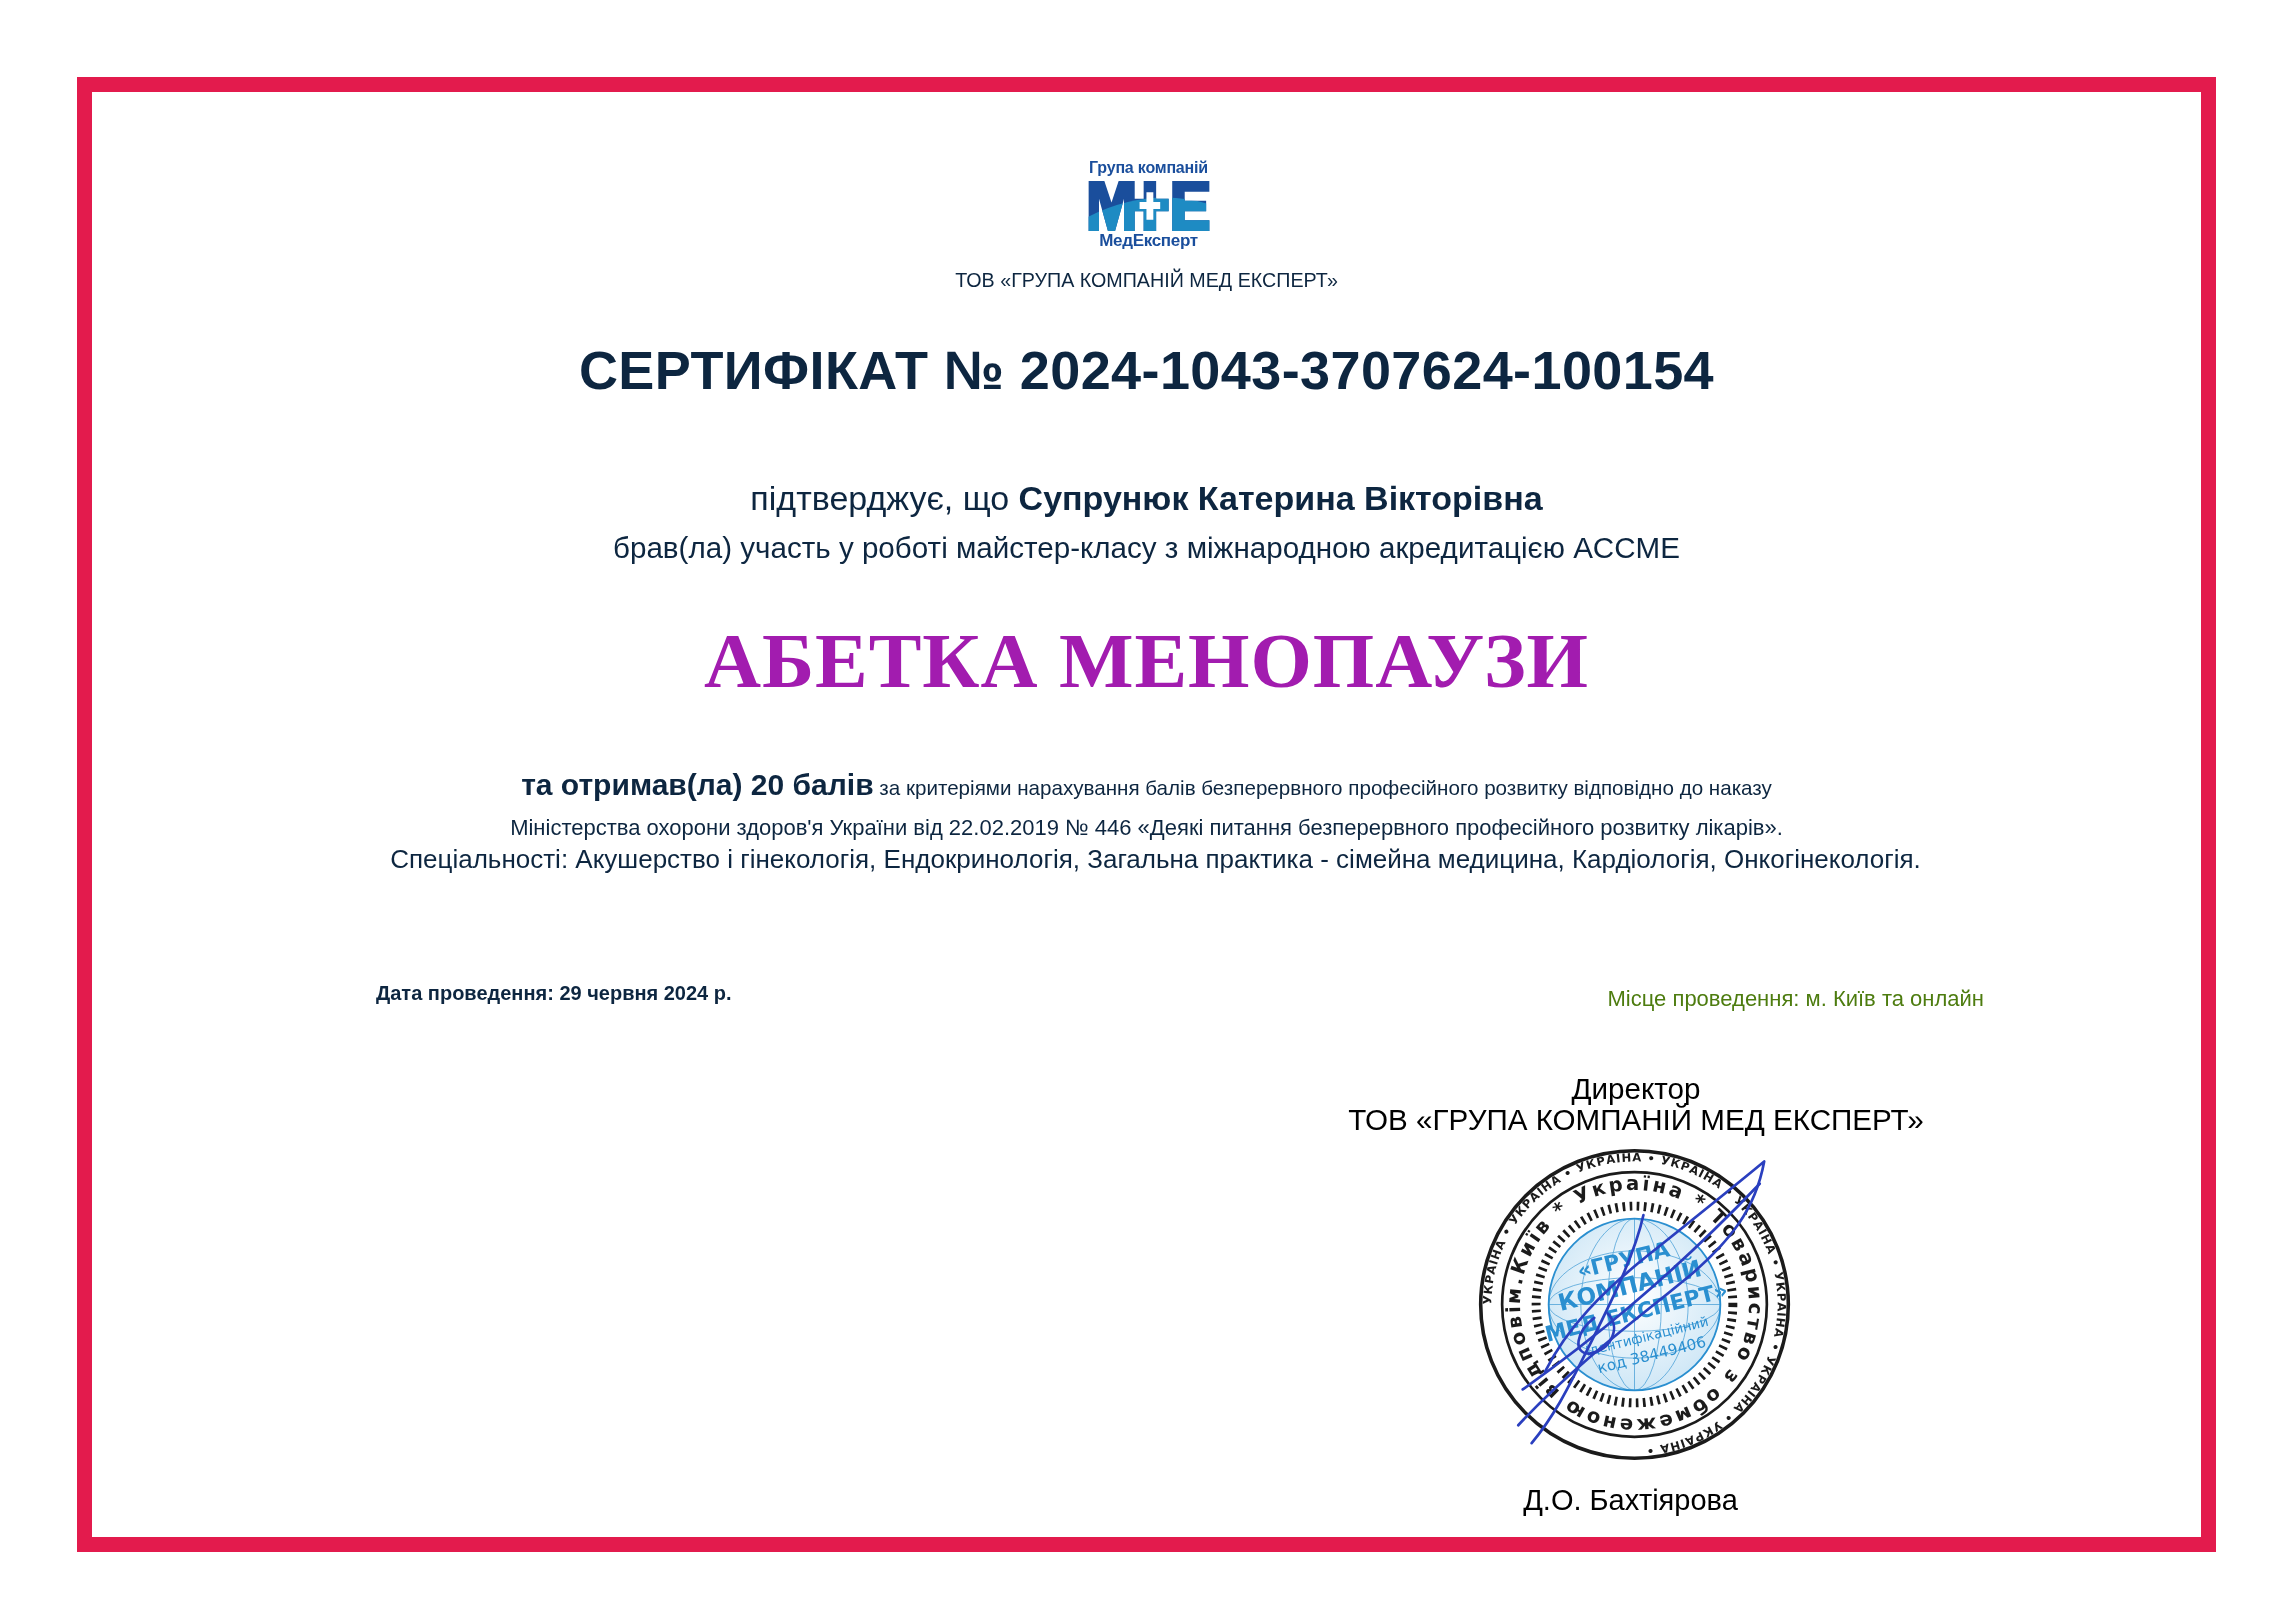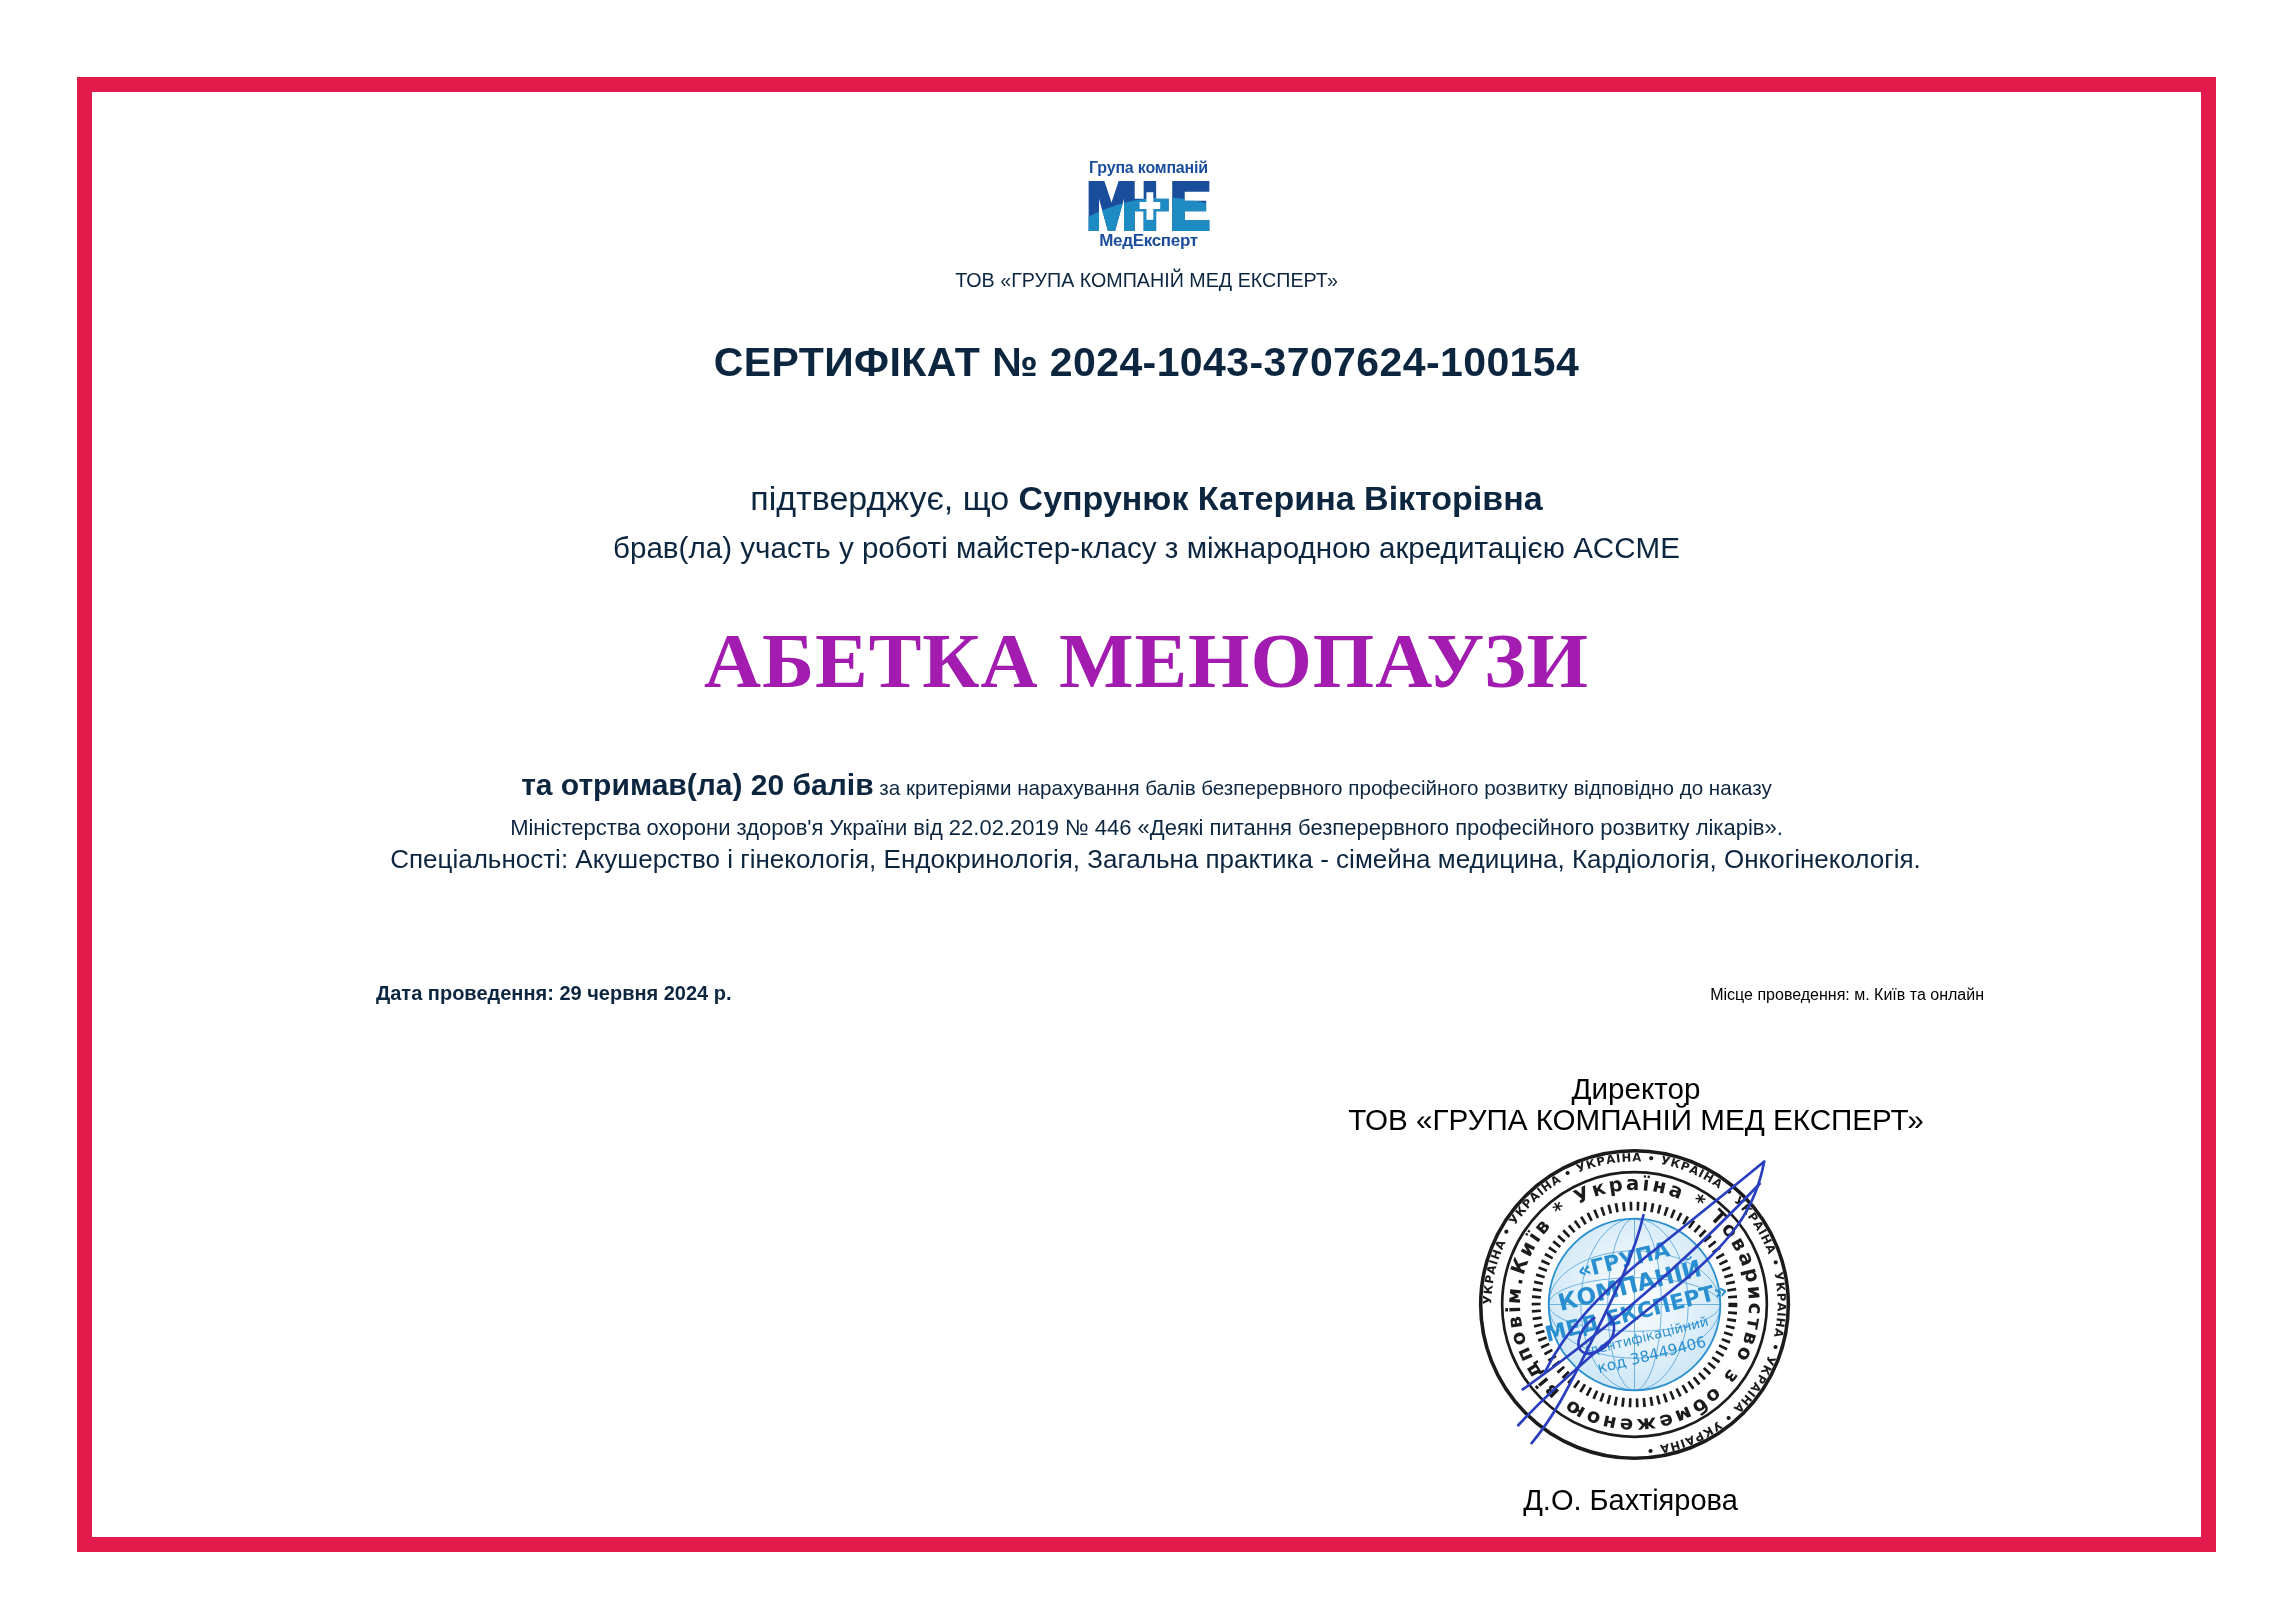--- a/index.html
+++ b/index.html
@@ -20,32 +20,32 @@
 
   
   .logo { position: absolute; left: 1086px; top: 159px; width: 125px; height: 99px; }
   .logo-top { position: absolute; left: 0; top: 0; width: 125px; text-align: center;
     font-size: 16px; font-weight: bold; color: #1a4e9c; letter-spacing: -0.2px; }
   .logo-mark { position: absolute; left: 1.8px; top: 21.5px; width: 122px; height: 50px; }
   .logo-bottom { position: absolute; left: 0; top: 72px; width: 125px; text-align: center;
     font-size: 17px; font-weight: bold; color: #1a4e9c; letter-spacing: -0.3px; }
 
   .org-top { top: 269px; font-size: 19.7px; color: #0d2640; }
-  .cert-title { top: 339px; font-size: 41px; font-weight: bold; color: #0d2640; letter-spacing: 0.4px; }
+  .cert-title { top: 339px; font-size: 54px; font-weight: bold; color: #0d2640; letter-spacing: 0.4px; }
   .confirm { top: 479px; font-size: 34px; color: #0d2640; }
   .confirm b { font-weight: bold; }
   .participated { top: 531px; font-size: 29.6px; color: #0d2640; }
   .course { top: 616px; font-size: 79px; font-weight: bold; color: #a21caf; letter-spacing: 0.9px; font-family: Liberation Serif, serif; }
   .points { top: 768px; font-size: 20.6px; color: #0d2640; }
   .points .big { font-size: 30px; font-weight: bold; }
   .ministry { top: 815px; font-size: 22px; color: #0d2640; }
   .specs { top: 844px; font-size: 26px; color: #0d2640; margin-left: 9px; }
 
   .date { left: 376px; top: 982px; font-size: 20px; font-weight: bold; color: #0d2640; }
-  .place { right: 309px; top: 986px; font-size: 16px; color: #000000; }
+  .place { right: 309px; top: 986px; font-size: 22px; color: #4d7c0f; }
 
   .dir-title { left: 1343px; width: 586px; text-align: center; top: 1072px; font-size: 29.6px; color: #000; }
   .dir-org { left: 1343px; width: 586px; text-align: center; top: 1103px; font-size: 29.6px; color: #000; }
   .stamp { position: absolute; left: 1469px; top: 1148px; width: 331px; height: 313px; }
   .signer { left: 1514px; width: 233px; text-align: center; top: 1484px; font-size: 29px; color: #000; }
 </style>
 </head>
 <body>
 
 <div class="frame"></div>

